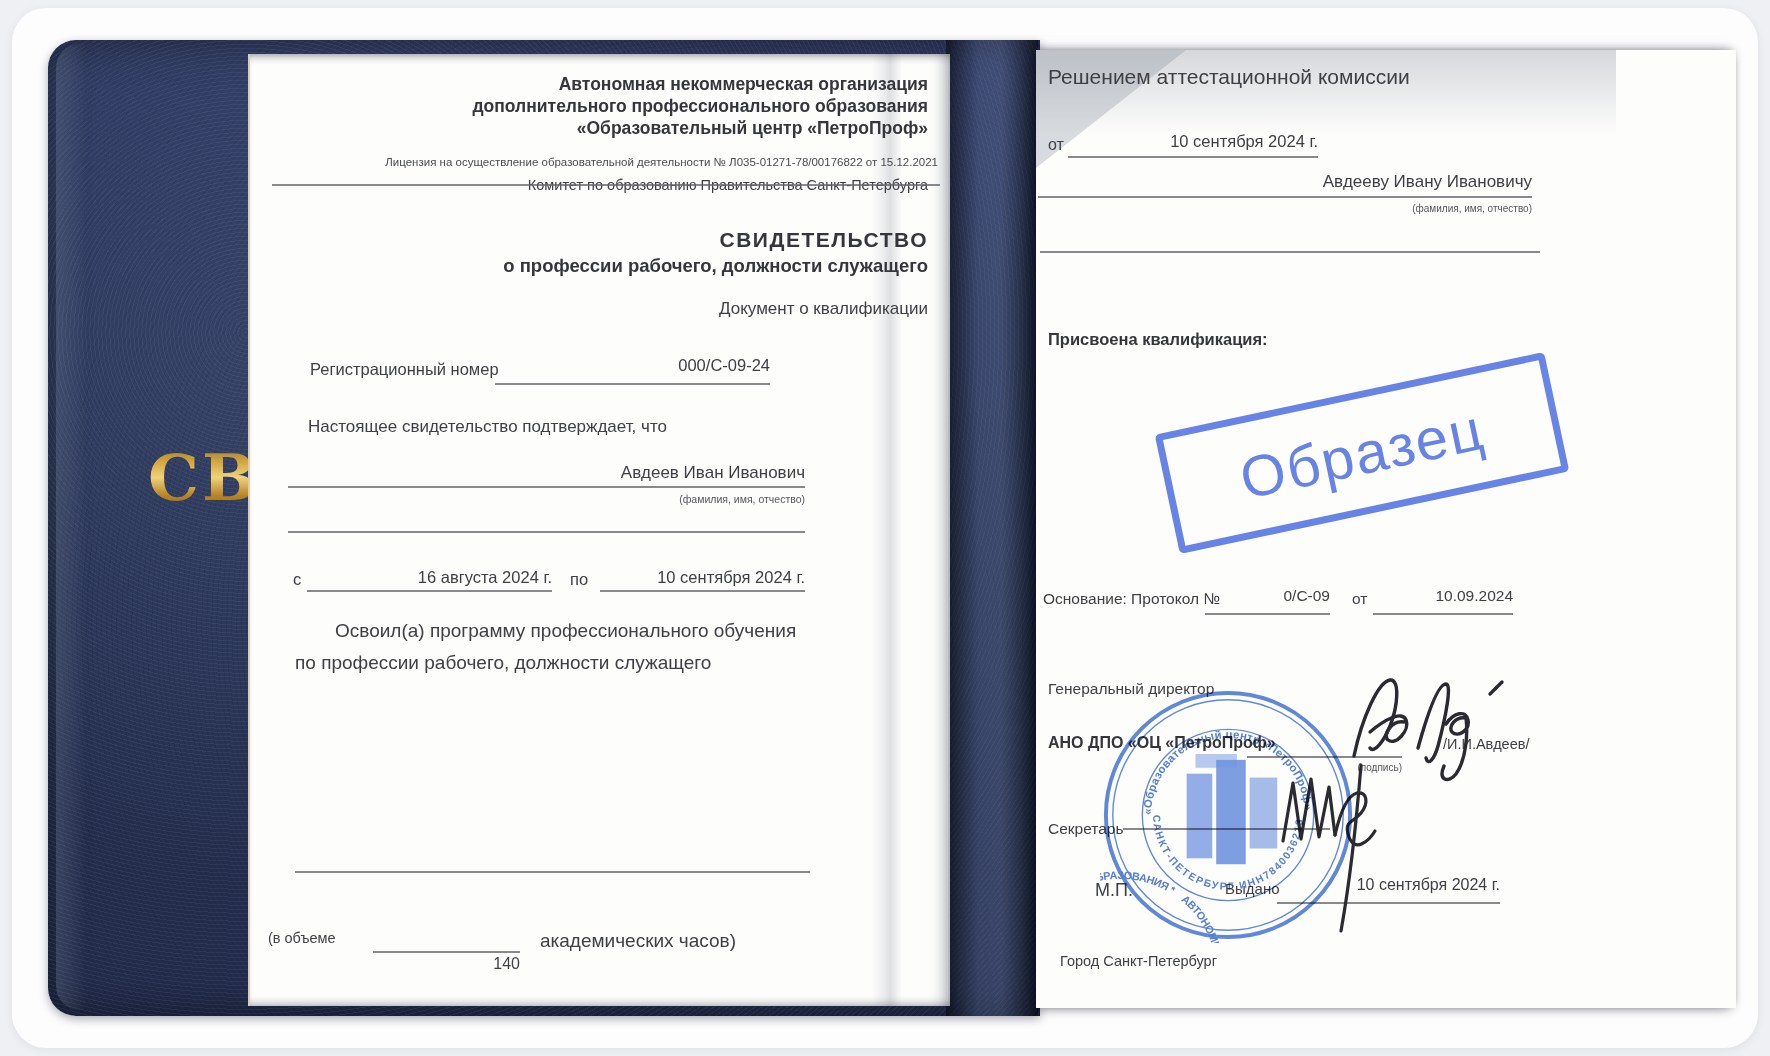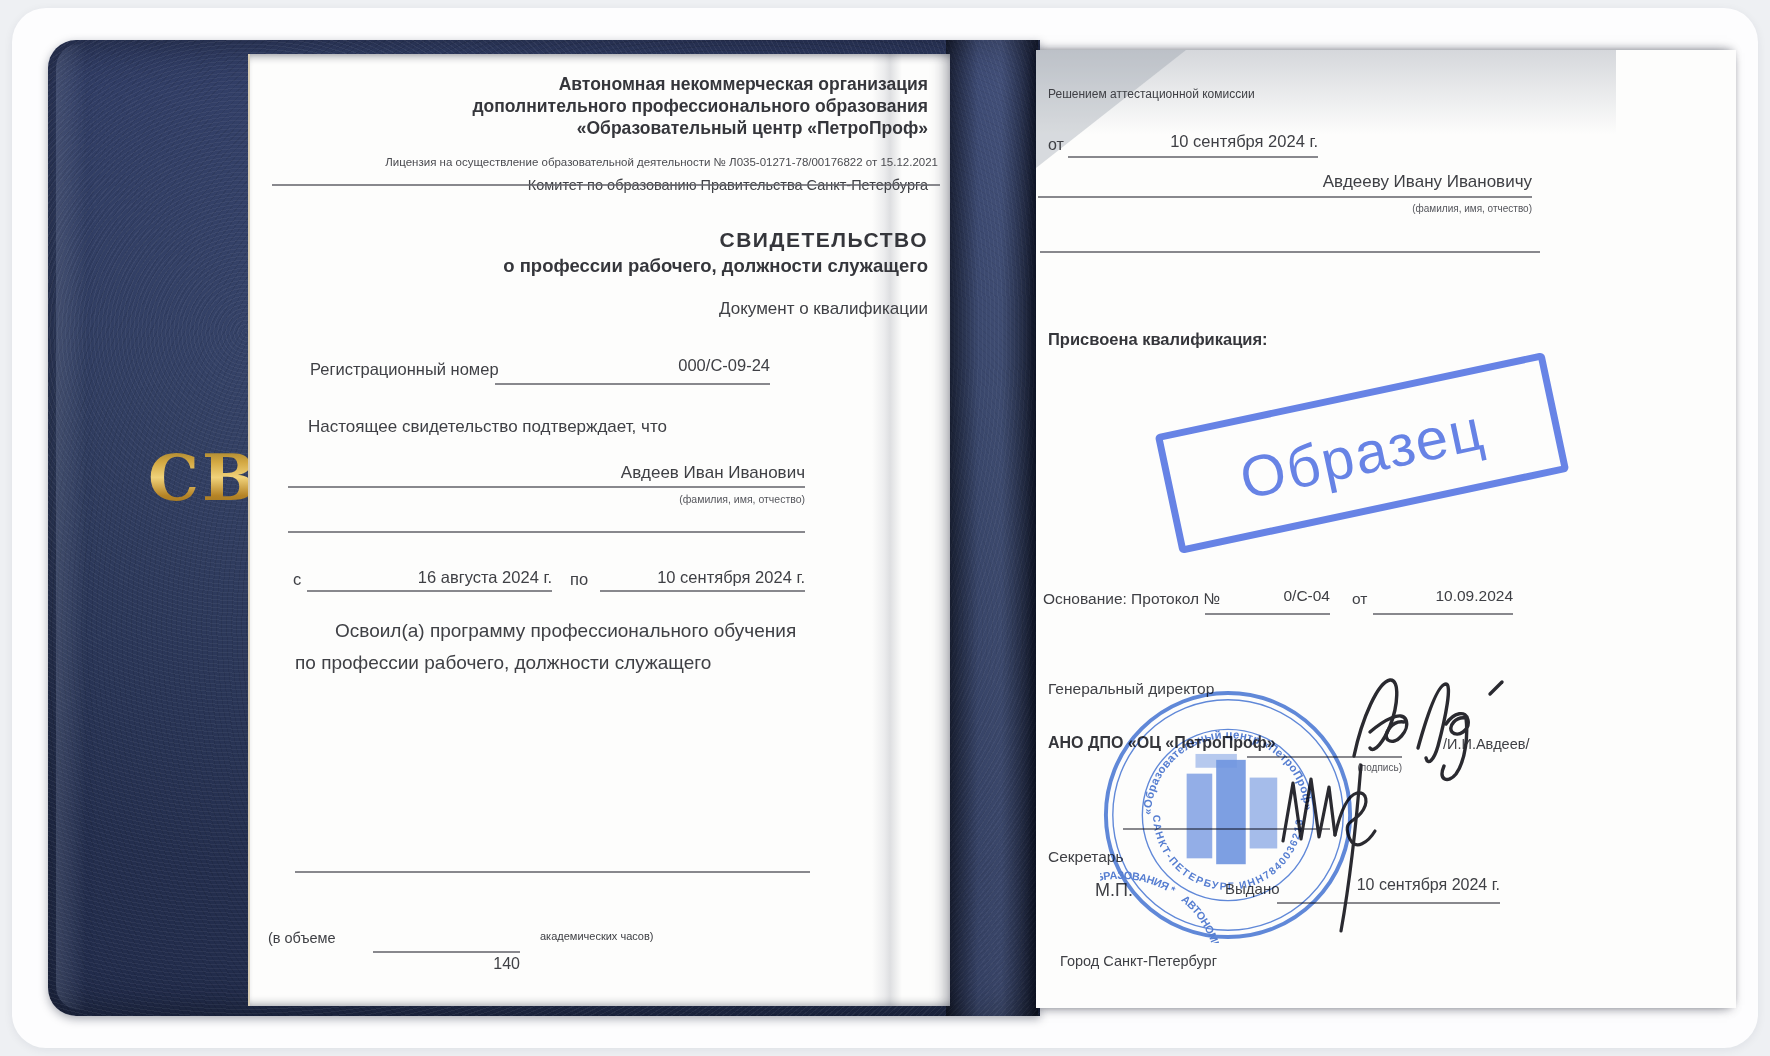--- a/index.html
+++ b/index.html
@@ -137,58 +137,58 @@
   <div class="line" style="left:600px;top:590px;width:205px;"></div>
 
   <div class="t" style="left:295px;top:620px;font-size:19px;margin-left:40px;">Освоил(а) программу профессионального обучения</div>
   <div class="t" style="left:295px;top:652px;font-size:19px;">по профессии рабочего, должности служащего</div>
 
   <div class="line" style="left:295px;top:871px;width:515px;"></div>
 
   <div class="t" style="left:268px;top:930px;font-size:14.5px;">(в объеме</div>
   <div class="t c" style="left:373px;top:927px;width:147px;font-size:16px;margin-top:28px;">140</div>
   <div class="line" style="left:373px;top:951px;width:147px;"></div>
-  <div class="t" style="left:540px;top:930px;font-size:11px;">академических часов)</div>
+  <div class="t" style="left:540px;top:930px;font-size:19px;">академических часов)</div>
 
   <div class="page page-right"></div>
   <div class="film"></div>
   <div class="film-corner"></div>
 
-  <div class="t" style="left:1048px;top:88px;font-size:12px;">Решением аттестационной комиссии</div>
+  <div class="t" style="left:1048px;top:65px;font-size:21px;">Решением аттестационной комиссии</div>
 
   <div class="t" style="left:1048px;top:136px;font-size:16px;">от</div>
   <div class="t c" style="left:1068px;top:132px;width:250px;font-size:16.5px;">10 сентября 2024 г.</div>
   <div class="line" style="left:1068px;top:156px;width:250px;"></div>
 
   <div class="t c" style="left:1038px;top:172px;width:494px;font-size:17px;">Авдееву Ивану Ивановичу</div>
   <div class="line" style="left:1038px;top:196px;width:494px;"></div>
   <div class="t cap c" style="left:1038px;top:203px;width:494px;font-size:10px;">(фамилия, имя, отчество)</div>
 
   <div class="line" style="left:1040px;top:251px;width:500px;"></div>
 
   <div class="t b" style="left:1048px;top:330px;font-size:16.5px;">Присвоена квалификация:</div>
 
   <div class="stamp">
     <span>Образец</span>
   </div>
 
   <div class="t" style="left:1043px;top:590px;font-size:15.5px;">Основание: Протокол №</div>
-  <div class="t c" style="left:1205px;top:587px;width:125px;font-size:15.5px;">0/С-04</div>
+  <div class="t c" style="left:1205px;top:587px;width:125px;font-size:15.5px;">0/С-09</div>
   <div class="line" style="left:1205px;top:613px;width:125px;"></div>
   <div class="t" style="left:1352px;top:590px;font-size:15.5px;">от</div>
   <div class="t c" style="left:1373px;top:587px;width:140px;font-size:15.5px;">10.09.2024</div>
   <div class="line" style="left:1373px;top:613px;width:140px;"></div>
 
   <div class="t" style="left:1048px;top:680px;font-size:15.5px;">Генеральный директор</div>
   <div class="t b" style="left:1048px;top:734px;font-size:16px;text-align:center;">АНО ДПО «ОЦ «ПетроПроф»</div>
   <div class="line" style="left:1247px;top:756px;width:155px;"></div>
   <div class="t cap c" style="left:1247px;top:762px;width:155px;font-size:10px;">(подпись)</div>
   <div class="t" style="left:1443px;top:736px;font-size:14.5px;">/И.И.Авдеев/</div>
 
-  <div class="t" style="left:1048px;top:848px;font-size:15.5px;">Секретарь</div>
+  <div class="t" style="left:1048px;top:820px;font-size:15.5px;">Секретарь</div>
   <div class="line" style="left:1123px;top:828px;width:207px;"></div>
 
   <div class="t" style="left:1062px;top:880px;font-size:18px;margin-left:33px;">М.П.</div>
   <div class="t" style="left:1225px;top:880px;font-size:15px;">Выдано</div>
   <div class="t c" style="left:1277px;top:876px;width:223px;font-size:16px;">10 сентября 2024 г.</div>
   <div class="line" style="left:1277px;top:902px;width:223px;"></div>
 
   <div class="t" style="left:1060px;top:953px;font-size:14.5px;">Город Санкт-Петербург</div>
 
   <svg class="sig" style="left:1340px;top:660px;" width="210" height="125" viewBox="0 0 210 125">

